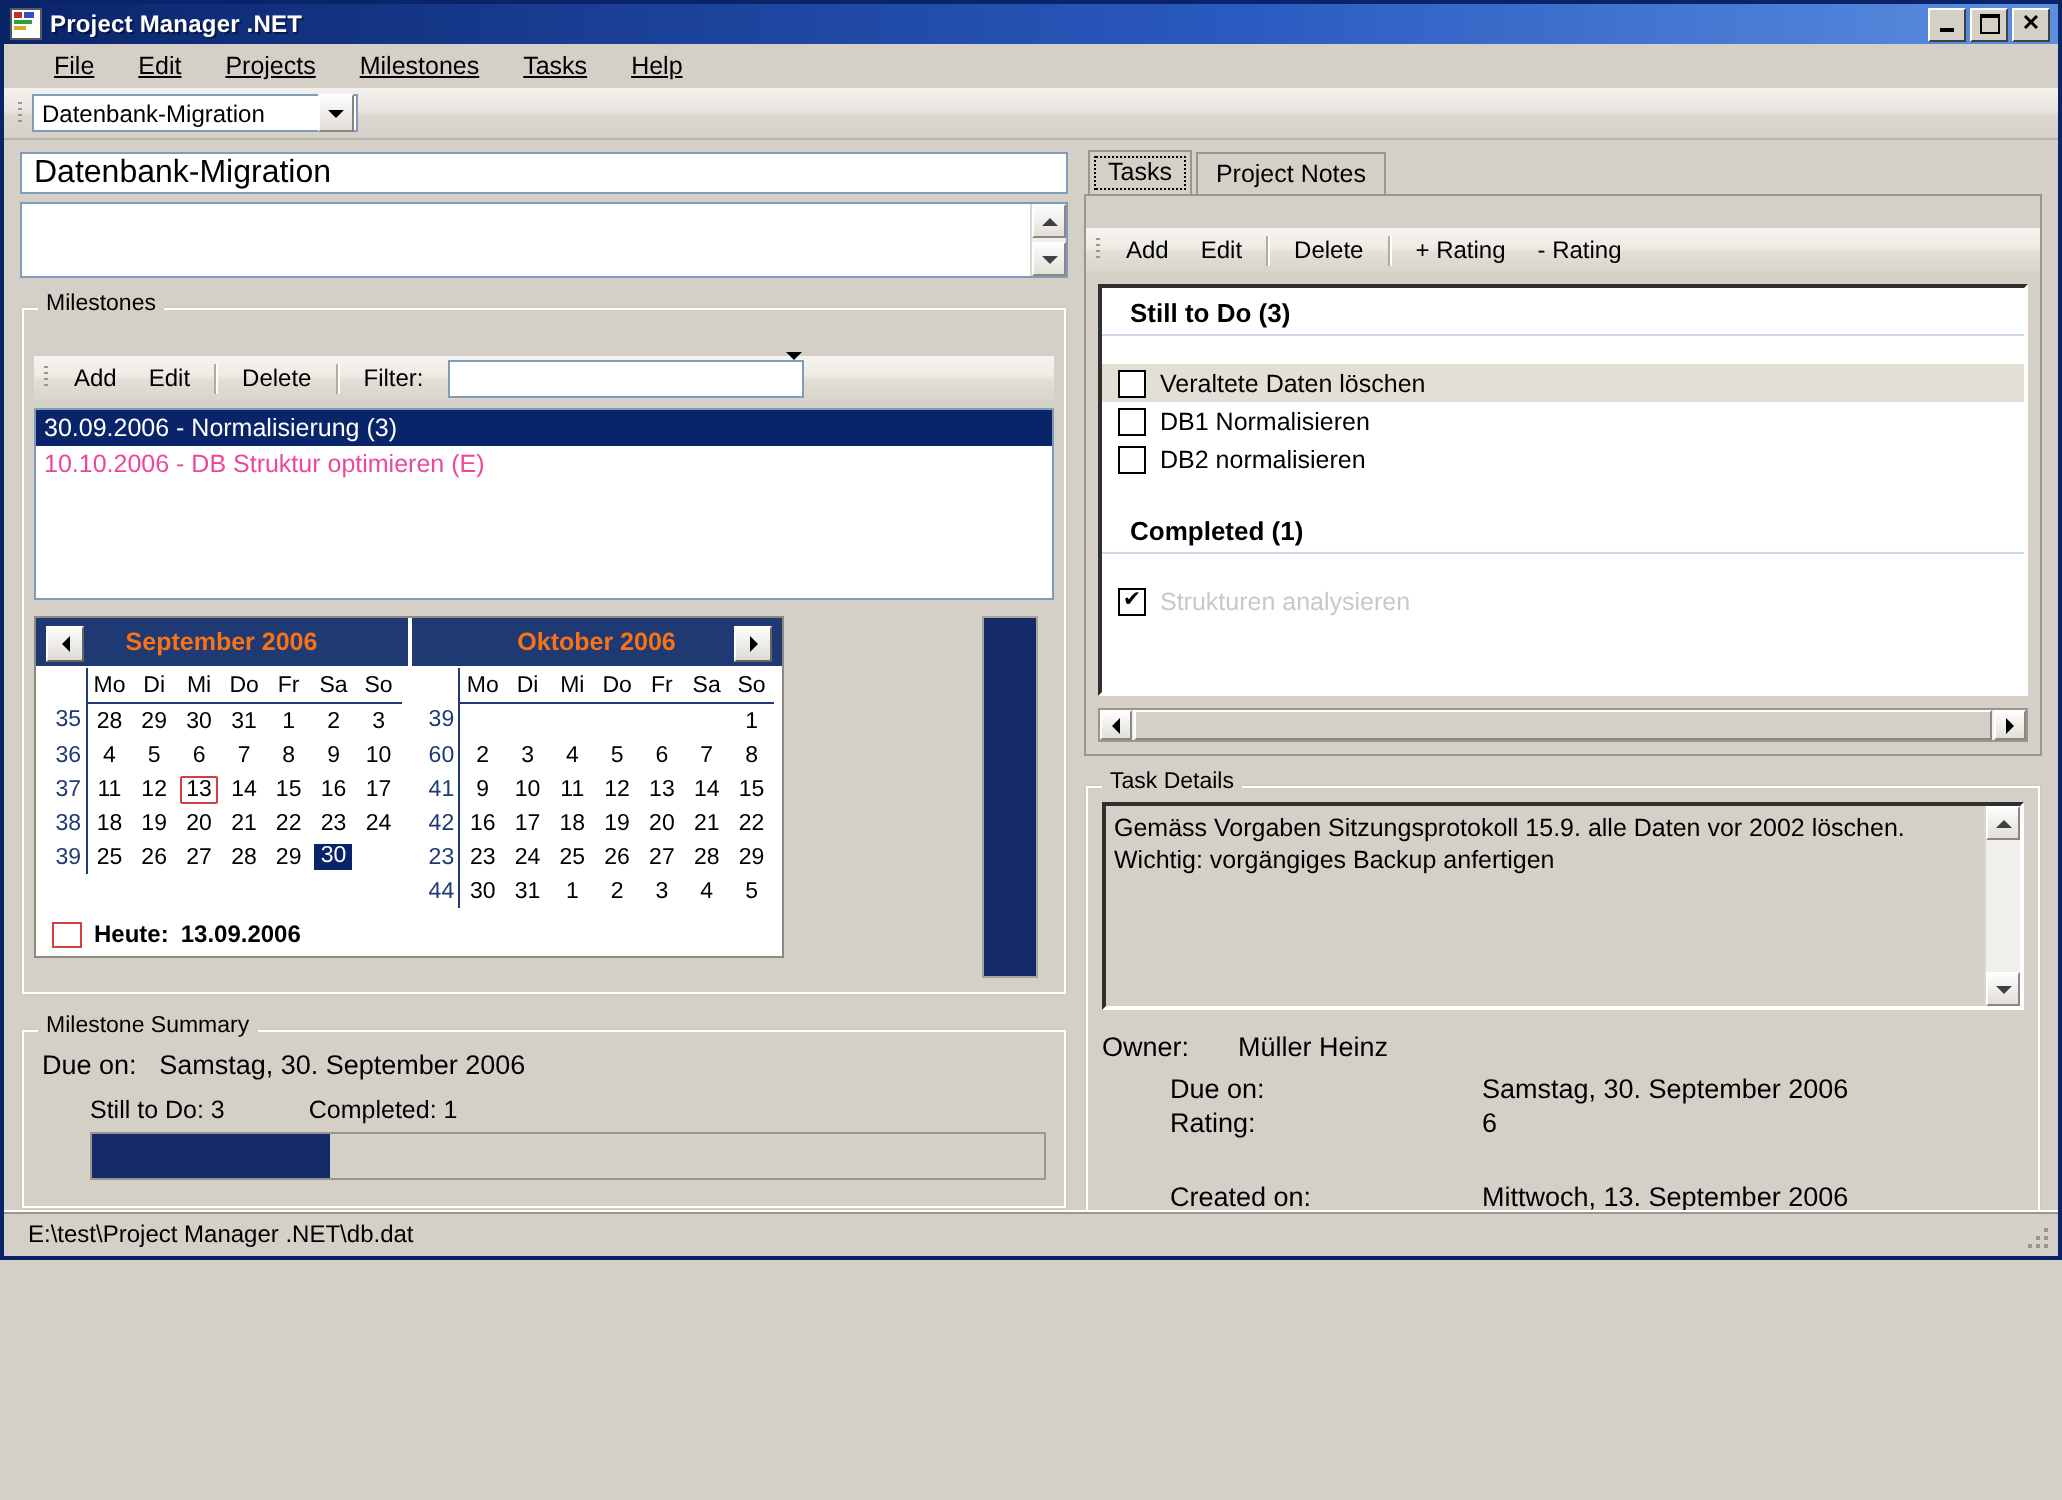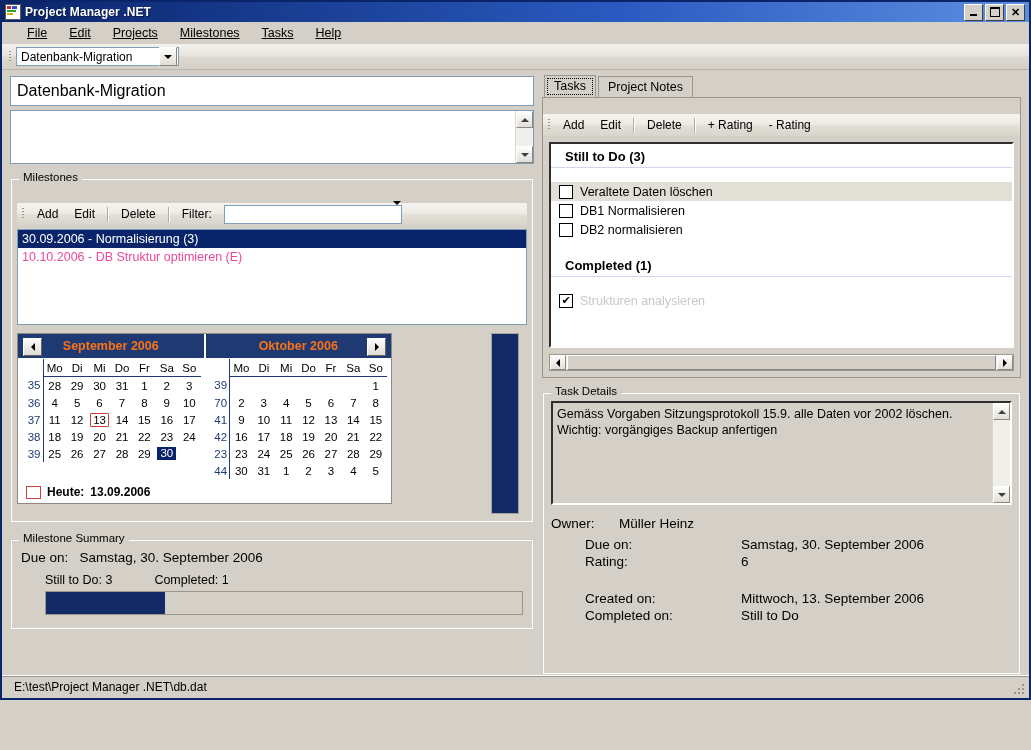--- a/index.html
+++ b/index.html
@@ -4,21 +4,21 @@
 <style>
   html, body {
     margin: 0; padding: 0;
     background: #d4d0c8;
     font-family: "Liberation Sans", sans-serif;
   }
   body { width: 1031px; height: 750px; overflow: hidden; }
 
   .window {
     position: absolute; left: 0; top: 0;
-    width: 1031px; height: 700px;
+    width: 1031px; height: 630px;
     background: #d4d0c8;
     border: 2px solid #0a246a;
     box-sizing: border-box;
     display: flex; flex-direction: column;
   }
 
   
   .titlebar {
     height: 20px; flex: 0 0 20px;
     background: linear-gradient(to right, #0a246a 0%, #2a5ac0 60%, #5c8ee0 100%);
@@ -509,21 +509,21 @@
                         <td class="wk">39</td>
                         <td class=""></td>
                         <td class=""></td>
                         <td class=""></td>
                         <td class=""></td>
                         <td class=""></td>
                         <td class=""></td>
                         <td class="">1</td>
                       </tr>
                       <tr>
-                        <td class="wk">70</td>
+                        <td class="wk">60</td>
                         <td class="">2</td>
                         <td class="">3</td>
                         <td class="">4</td>
                         <td class="">5</td>
                         <td class="">6</td>
                         <td class="">7</td>
                         <td class="">8</td>
                       </tr>
                       <tr>
                         <td class="wk">41</td>

